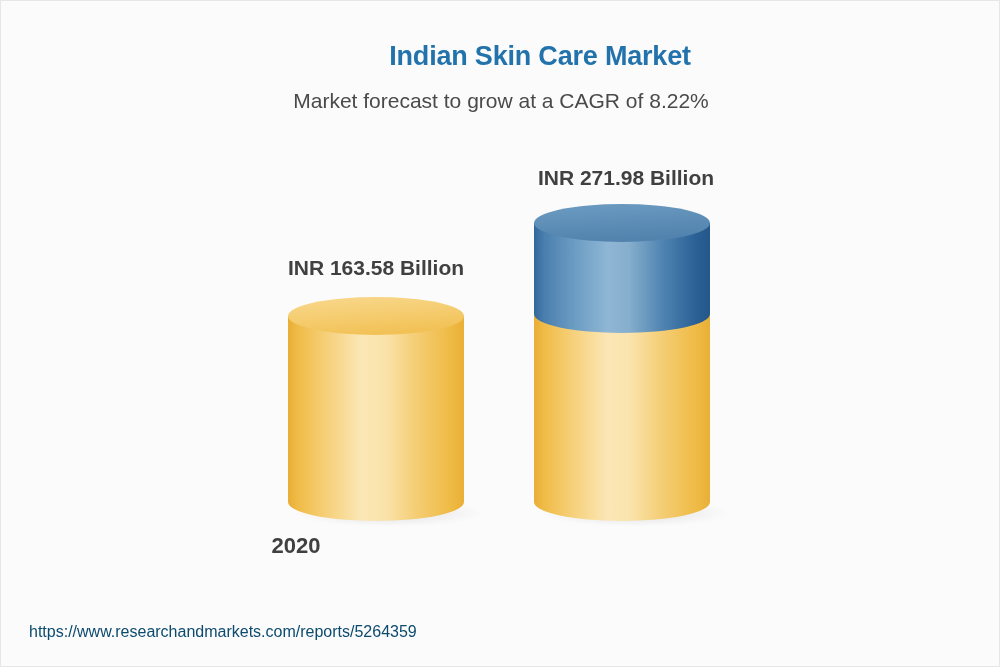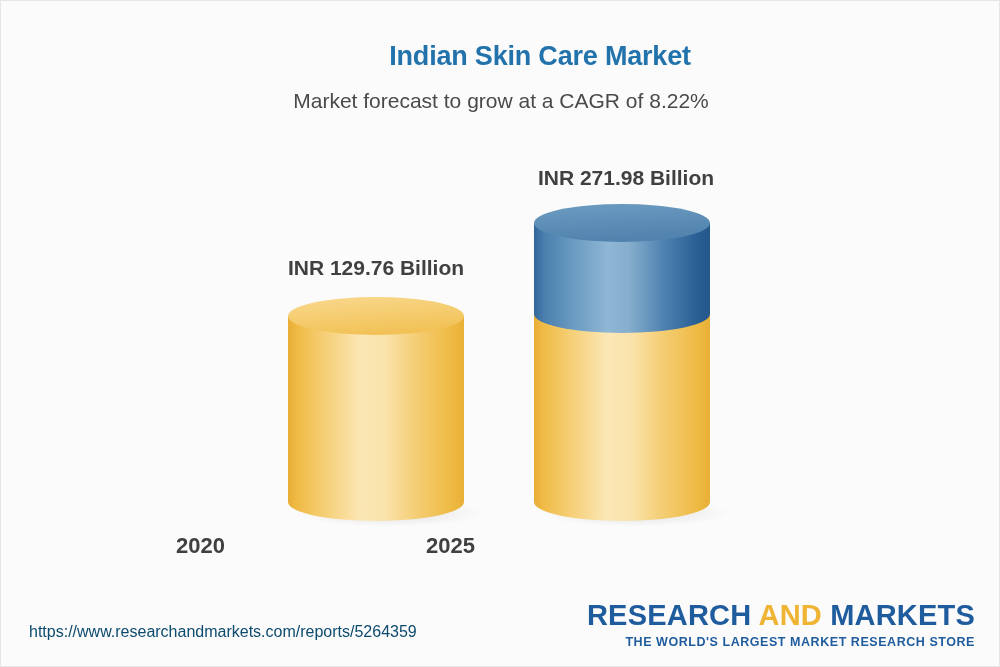--- a/index.html
+++ b/index.html
@@ -63,21 +63,21 @@
     font-weight: bold;
     color: #404040;
     text-align: center;
     white-space: nowrap;
   }
   .cat-label {
     position: absolute;
     font-size: 22px;
     font-weight: bold;
     color: #404040;
-    text-align: left;
+    text-align: center;
     white-space: nowrap;
   }
 
   
   .cyl-group { position: absolute; }
   .cyl-svg { display: block; }
 
   
   #footer-url {
     position: absolute;
@@ -114,21 +114,21 @@
 </head>
 <body>
 
 <div id="chart-card">
 
   <div id="chart-title">Indian Skin Care Market</div>
   <div id="chart-subtitle">Market forecast to grow at a CAGR of 8.22%</div>
 
   <div id="plot-area">
 
-    <div class="value-label" style="left:175px; top:255px; width:400px;">INR 129.76 Billion</div>
+    <div class="value-label" style="left:175px; top:255px; width:400px;">INR 163.58 Billion</div>
 
     <div class="cyl-group" style="left:280px; top:293px;">
       <svg class="cyl-svg" width="200" height="240" viewBox="0 0 200 240">
         <defs>
           <linearGradient id="yellowBody2020" x1="0" y1="0" x2="1" y2="0">
             <stop offset="0%" stop-color="#e8ae36"></stop>
             <stop offset="6%" stop-color="#f0bc48"></stop>
             <stop offset="22%" stop-color="#f6d07a"></stop>
             <stop offset="42%" stop-color="#fbe7b6"></stop>
             <stop offset="55%" stop-color="#fae3ab"></stop>
@@ -197,24 +197,19 @@
         <ellipse cx="108" cy="317" rx="96" ry="14" fill="url(#shadow2025)"></ellipse>
 
         <path d="M 7,118 L 7,306 A 88,19 0 0 0 183,306 L 183,118 Z" fill="url(#yellowBody2025)"></path>
 
         <path d="M 7,27 L 7,118 A 88,19 0 0 0 183,118 L 183,27 Z" fill="url(#blueBody2025)"></path>
 
         <ellipse cx="95" cy="27" rx="88" ry="19" fill="url(#blueTop2025)"></ellipse>
       </svg>
     </div>
 
-    <div class="cat-label" style="left:425px; top:532px; width:240px;">2025</div>
 
   </div>
 
   <div id="footer-url">https://www.researchandmarkets.com/reports/5264359</div>
 
-  <div id="brand-logo">
-    <div id="brand-wordmark"><span class="brand-blue">RESEARCH</span> <span class="brand-gold">AND</span> <span class="brand-blue">MARKETS</span></div>
-    <div id="brand-tagline">THE WORLD'S LARGEST MARKET RESEARCH STORE</div>
-  </div>
 
 </div>
 
 </body></html>

